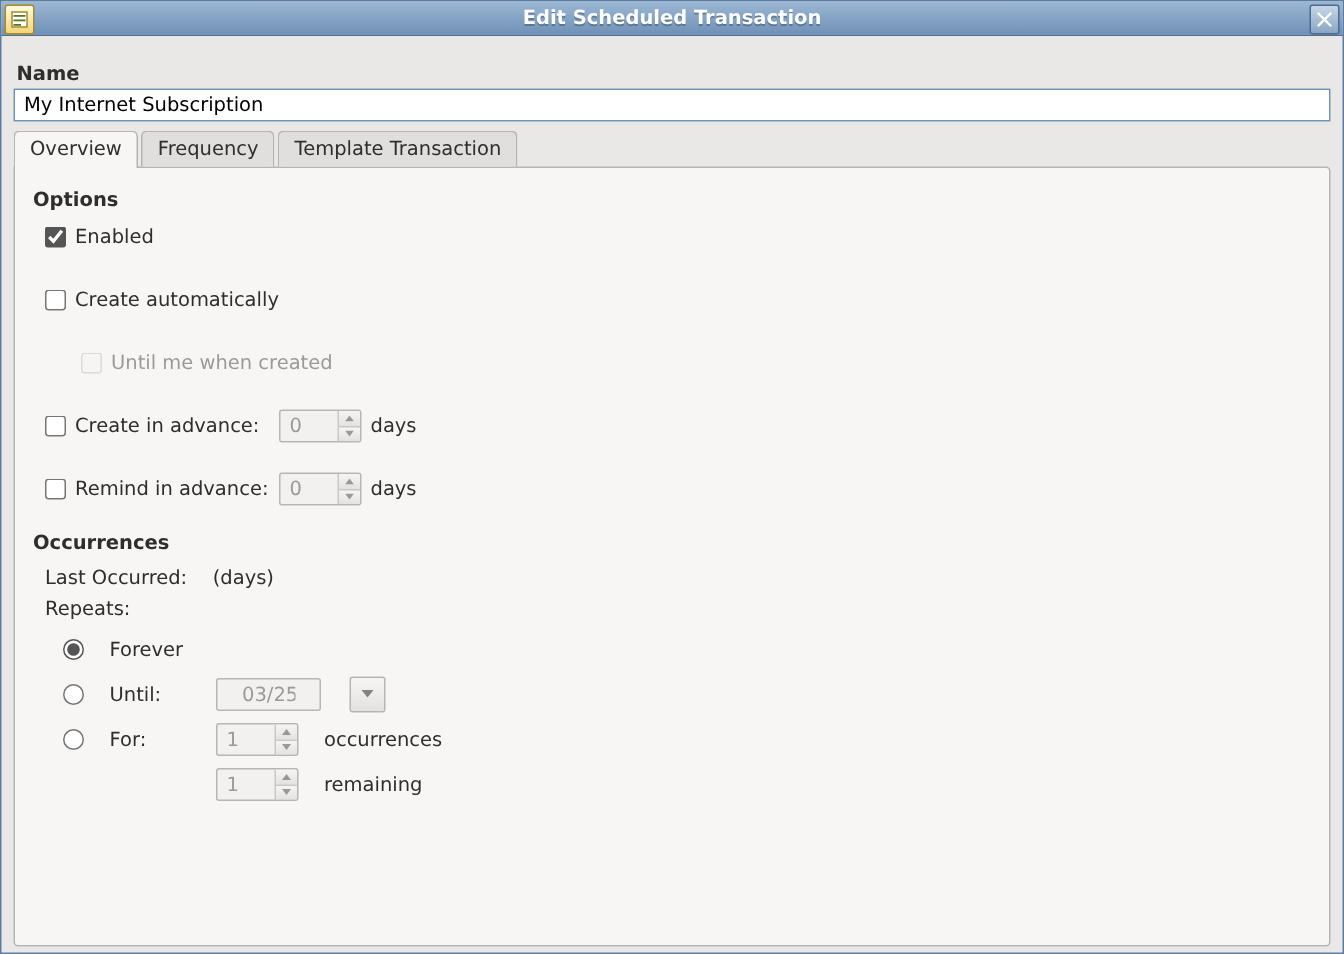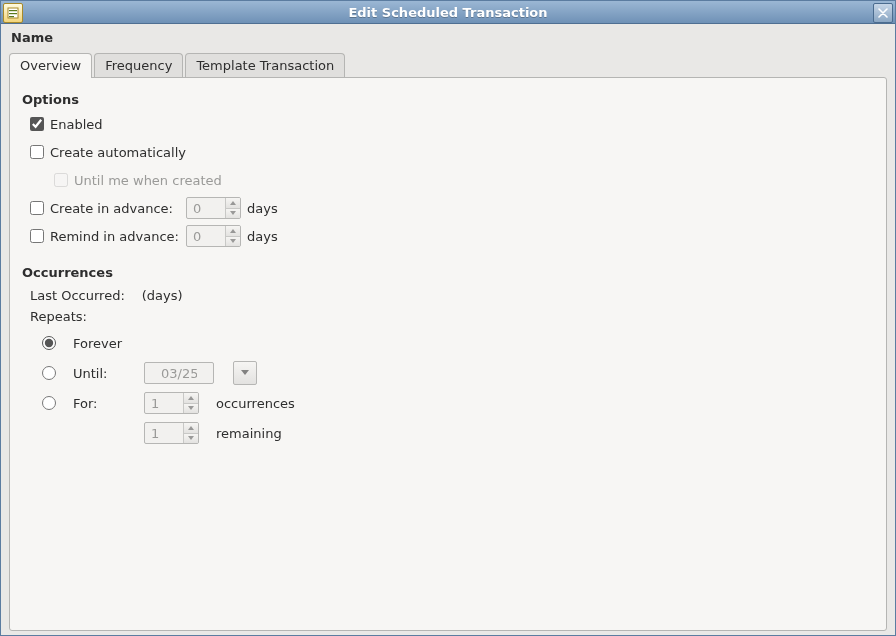--- a/index.html
+++ b/index.html
@@ -54,21 +54,21 @@
     position:absolute; right:2px; top:2px; width:18px; height:18px;
     background:linear-gradient(to bottom,#c7d6e7,#8aa6c3);
     border:1px solid #4b6c8f; border-radius:2px;
     display:flex; align-items:center; justify-content:center;
   }
   .titlebar .close svg { width:10px; height:10px; }
   
   .content {
     flex:1 1 auto; padding:6px 8px 4px 8px; display:flex; flex-direction:column;
   }
-  .section-label { font-weight:bold; font-size:13px; margin:0 0 2px 2px; }
+  .section-label { font-weight:bold; font-size:13px; margin:12px 0 2px 2px; }
   .name-field {
     width:100%; box-sizing:border-box;
     height:22px; padding:2px 6px;
     border:1px solid var(--field-border-focus);
     background:var(--field-bg);
     font:inherit;
     outline:none;
   }
   
   .tabs {
@@ -98,21 +98,21 @@
     border:1px solid var(--tab-border);
     background:var(--tab-active-bg);
     flex:1 1 auto;
     border-radius:0 3px 3px 3px;
     padding:12px 12px 8px 12px;
     box-sizing:border-box;
     overflow:hidden;
   }
   
   .heading { font-weight:bold; margin:2px 0 6px 0; }
-  .opt-rows { display:flex; flex-direction:column; gap:6px; margin-left:8px; }
+  .opt-rows { display:flex; flex-direction:column; gap:20px; margin-left:8px; }
   .opt-row { display:flex; align-items:center; gap:6px; height:22px; }
   .opt-row.indent { margin-left:24px; }
   .opt-row .stretch-label { width:130px; }
   .disabled { color:var(--text-disabled); }
   input[type=checkbox] {
     width:14px; height:14px; margin:0; accent-color:#555;
   }
   input[type=checkbox][disabled] { opacity:.7; }
   .spinner {
     display:inline-flex; align-items:stretch; height:22px;
@@ -183,20 +183,21 @@
     <span class="close">
       <svg viewBox="0 0 10 10">
           <path d="M1 1 L9 9 M9 1 L1 9" stroke="#fff" stroke-width="1.6" stroke-linecap="round"></path>
         </svg>
     </span>
   </div>
 
   <div class="content">
 
     <div class="section-label">Name</div>
+    <input class="name-field" type="text" value="My Internet Subscription" style="">
 
     <div class="tabs">
       <div class="tab-strip">
         <div class="tab active">Overview</div>
         <div class="tab">Frequency</div>
         <div class="tab">Template Transaction</div>
       </div>
 
       <div class="tab-panel">
 

